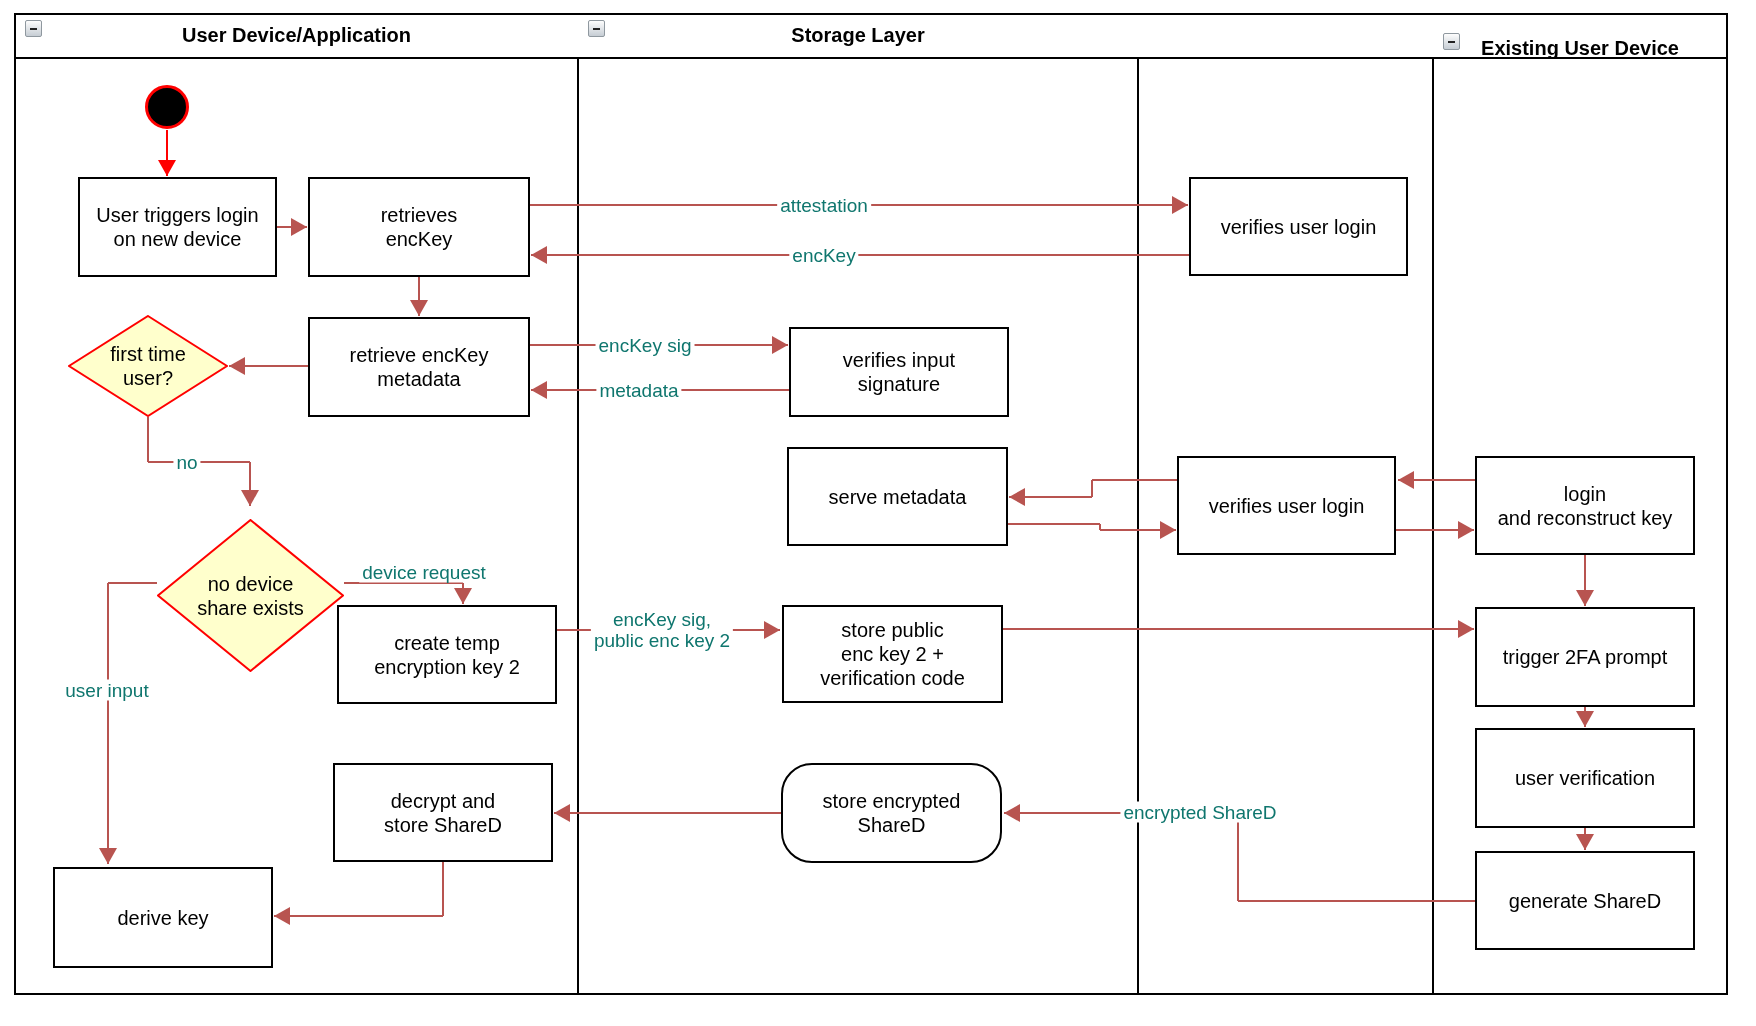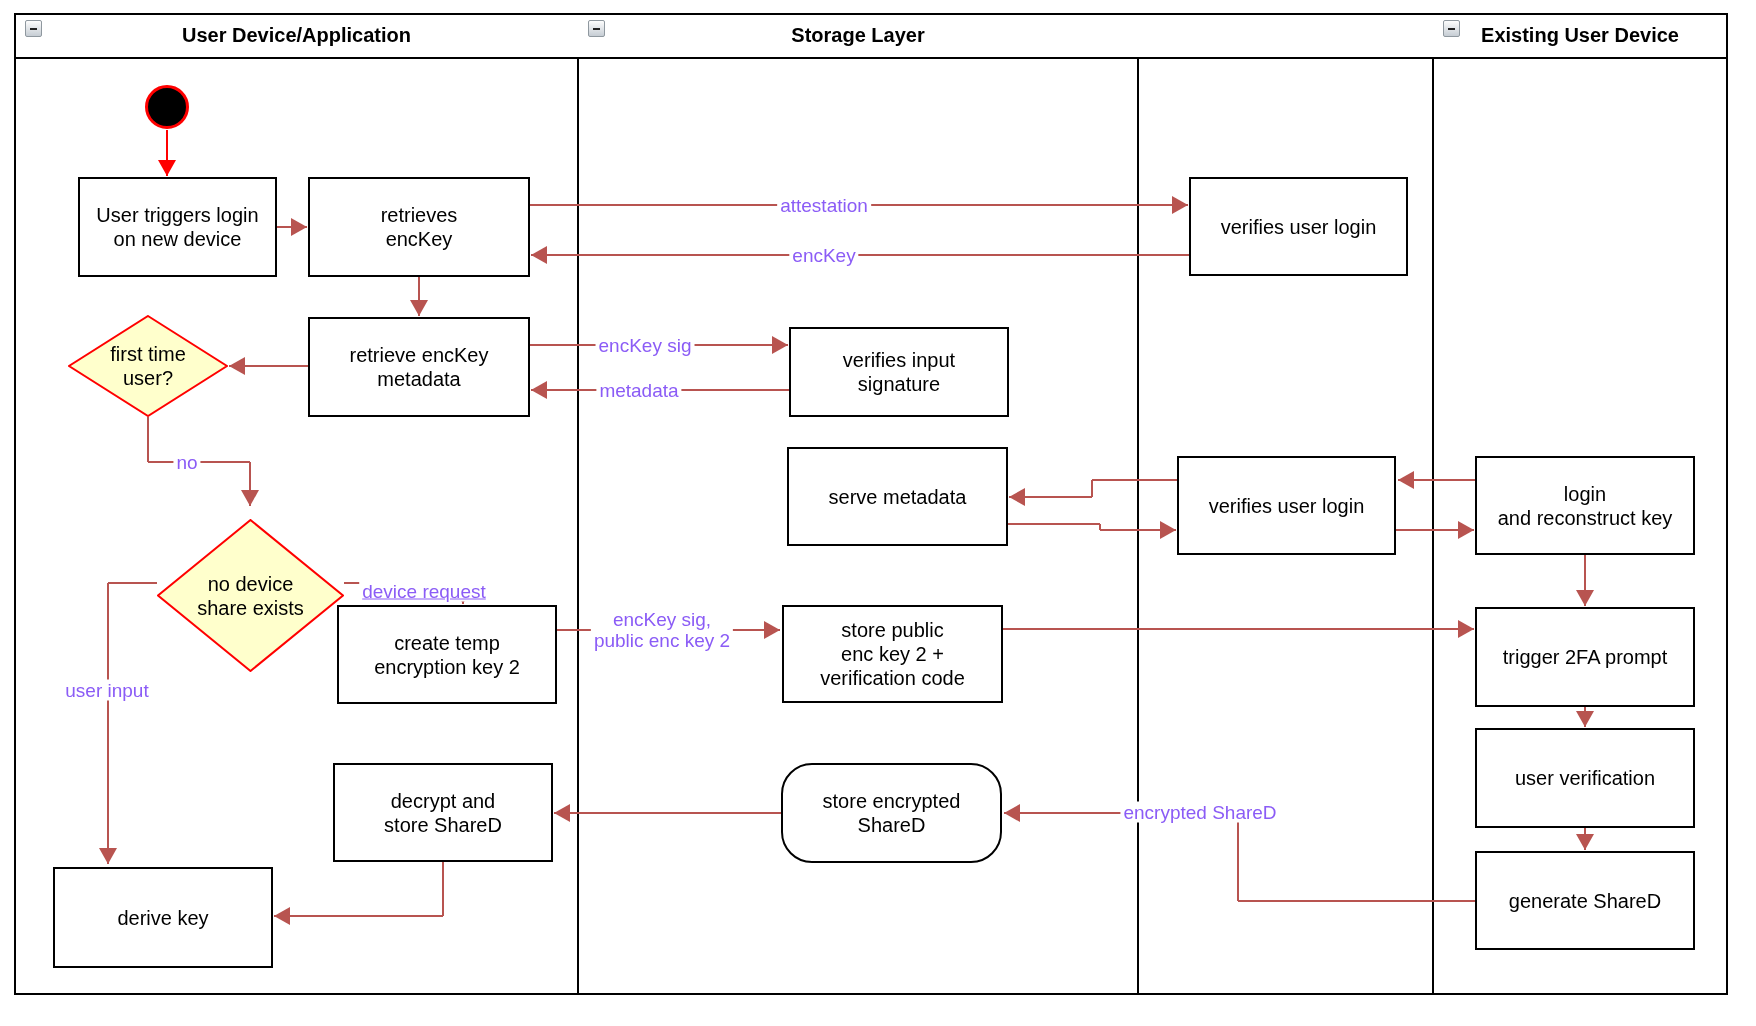--- a/index.html
+++ b/index.html
@@ -20,21 +20,21 @@
   .node{position:absolute;z-index:5;box-sizing:border-box;}
   .node.process{background:#fff;border:2px solid #000;display:flex;align-items:center;
                 justify-content:center;text-align:center;font-size:20px;line-height:24px;
                 color:#000;white-space:pre-line;}
   .node.start{border-radius:50%;background:#000;border:3px solid #ff0000;}
   .node.decision{background:transparent;}
   .node.decision svg{position:absolute;left:0;top:0;}
   .node.decision .dlabel{position:absolute;inset:0;display:flex;align-items:center;
                 justify-content:center;text-align:center;font-size:20px;line-height:24px;
                 color:#000;white-space:pre-line;z-index:2;}
-  .edge-label{position:absolute;z-index:6;background:#ffffff;color:#8b5cf6;font-size:19px;
+  .edge-label{position:absolute;z-index:6;background:#ffffff;color:#0f766e;font-size:19px;
               line-height:21px;text-align:center;white-space:pre-line;padding:0 3px;
               transform:translate(-50%,-50%);}
 </style>
 </head>
 <body>
 
 <div id="canvas">
 
   <div class="pool-frame"></div>
   <div class="hline" style="left:14px;top:57px;width:1714px;height:2px;"></div>
@@ -47,21 +47,21 @@
         <span class="minus"></span>
       </span>
     <span class="lane-title">User Device/Application</span>
   </div>
   <div class="lane-header" style="left:579px;width:558px;">
     <span class="collapse-icon">
         <span class="minus"></span>
       </span>
     <span class="lane-title">Storage Layer</span>
   </div>
-  <div class="lane-header" style="left:1434px;width:292px;">
+  <div class="lane-header" style="left:1434px;width:292px;margin-top:13px;">
     <span class="collapse-icon">
         <span class="minus"></span>
       </span>
     <span class="lane-title">Existing User Device</span>
   </div>
 
   <div id="edges">
       <div class="seg" style="background: rgb(255, 0, 0); left: 166px; top: 130px; width: 2px; height: 46px;"></div>
       <div class="arrowhead" style="left: 158px; top: 160px; border-top: 16px solid rgb(255, 0, 0); border-left: 9px solid transparent; border-right: 9px solid transparent;"></div>
       <div class="seg" style="background: rgb(184, 84, 80); left: 277px; top: 226px; width: 30px; height: 2px;"></div>
@@ -83,21 +83,21 @@
       <div class="seg" style="background: rgb(184, 84, 80); left: 229px; top: 365px; width: 79px; height: 2px;"></div>
       <div class="arrowhead" style="left: 229px; top: 357px; border-right: 16px solid rgb(184, 84, 80); border-top: 9px solid transparent; border-bottom: 9px solid transparent;"></div>
       <div class="seg" style="background: rgb(184, 84, 80); left: 147px; top: 417px; width: 2px; height: 45px;"></div>
       <div class="seg" style="background: rgb(184, 84, 80); left: 148px; top: 461px; width: 102px; height: 2px;"></div>
       <div class="seg" style="background: rgb(184, 84, 80); left: 249px; top: 462px; width: 2px; height: 44px;"></div>
       <div class="arrowhead" style="left: 241px; top: 490px; border-top: 16px solid rgb(184, 84, 80); border-left: 9px solid transparent; border-right: 9px solid transparent;"></div>
       <div class="edge-label" style="left: 187px; top: 462px;">no</div>
       <div class="seg" style="background: rgb(184, 84, 80); left: 344px; top: 582px; width: 119px; height: 2px;"></div>
       <div class="seg" style="background: rgb(184, 84, 80); left: 462px; top: 583px; width: 2px; height: 21px;"></div>
       <div class="arrowhead" style="left: 454px; top: 588px; border-top: 16px solid rgb(184, 84, 80); border-left: 9px solid transparent; border-right: 9px solid transparent;"></div>
-      <div class="edge-label" style="left: 424px; top: 591px; text-decoration: underline;">device request</div>
+      <div class="edge-label" style="left: 424px; top: 572px;">device request</div>
       <div class="seg" style="background: rgb(184, 84, 80); left: 108px; top: 582px; width: 49px; height: 2px;"></div>
       <div class="seg" style="background: rgb(184, 84, 80); left: 107px; top: 583px; width: 2px; height: 281px;"></div>
       <div class="arrowhead" style="left: 99px; top: 848px; border-top: 16px solid rgb(184, 84, 80); border-left: 9px solid transparent; border-right: 9px solid transparent;"></div>
       <div class="edge-label" style="left: 107px; top: 690px;">user input</div>
       <div class="seg" style="background: rgb(184, 84, 80); left: 557px; top: 629px; width: 223px; height: 2px;"></div>
       <div class="arrowhead" style="left: 764px; top: 621px; border-left: 16px solid rgb(184, 84, 80); border-top: 9px solid transparent; border-bottom: 9px solid transparent;"></div>
       <div class="edge-label" style="left: 662px; top: 630px;">encKey sig,
 public enc key 2</div>
       <div class="seg" style="background: rgb(184, 84, 80); left: 1003px; top: 628px; width: 471px; height: 2px;"></div>
       <div class="arrowhead" style="left: 1458px; top: 620px; border-left: 16px solid rgb(184, 84, 80); border-top: 9px solid transparent; border-bottom: 9px solid transparent;"></div>

